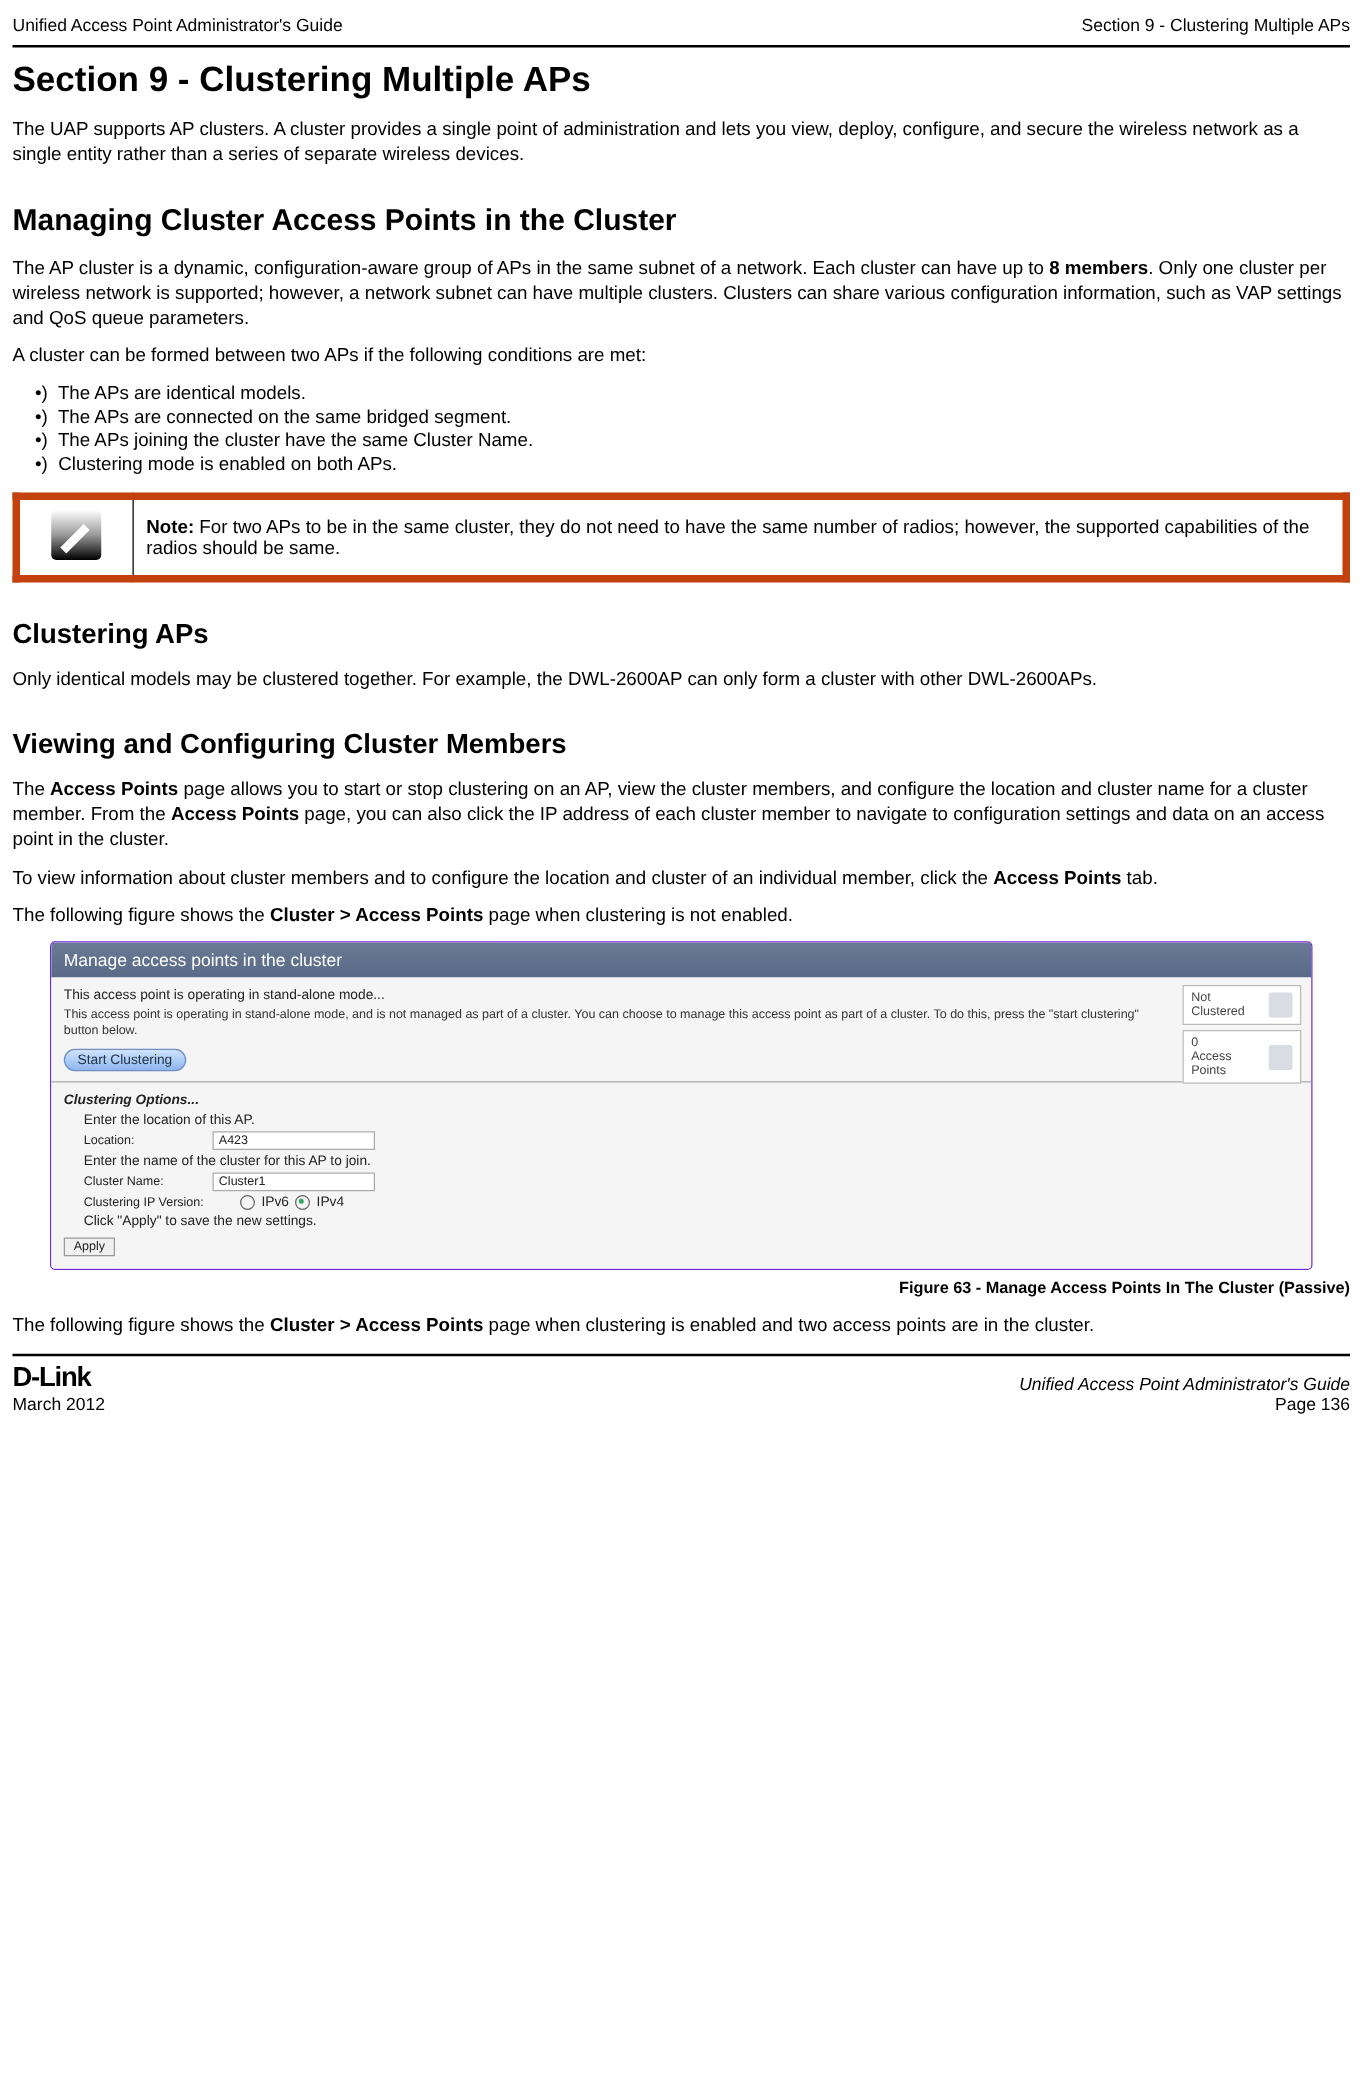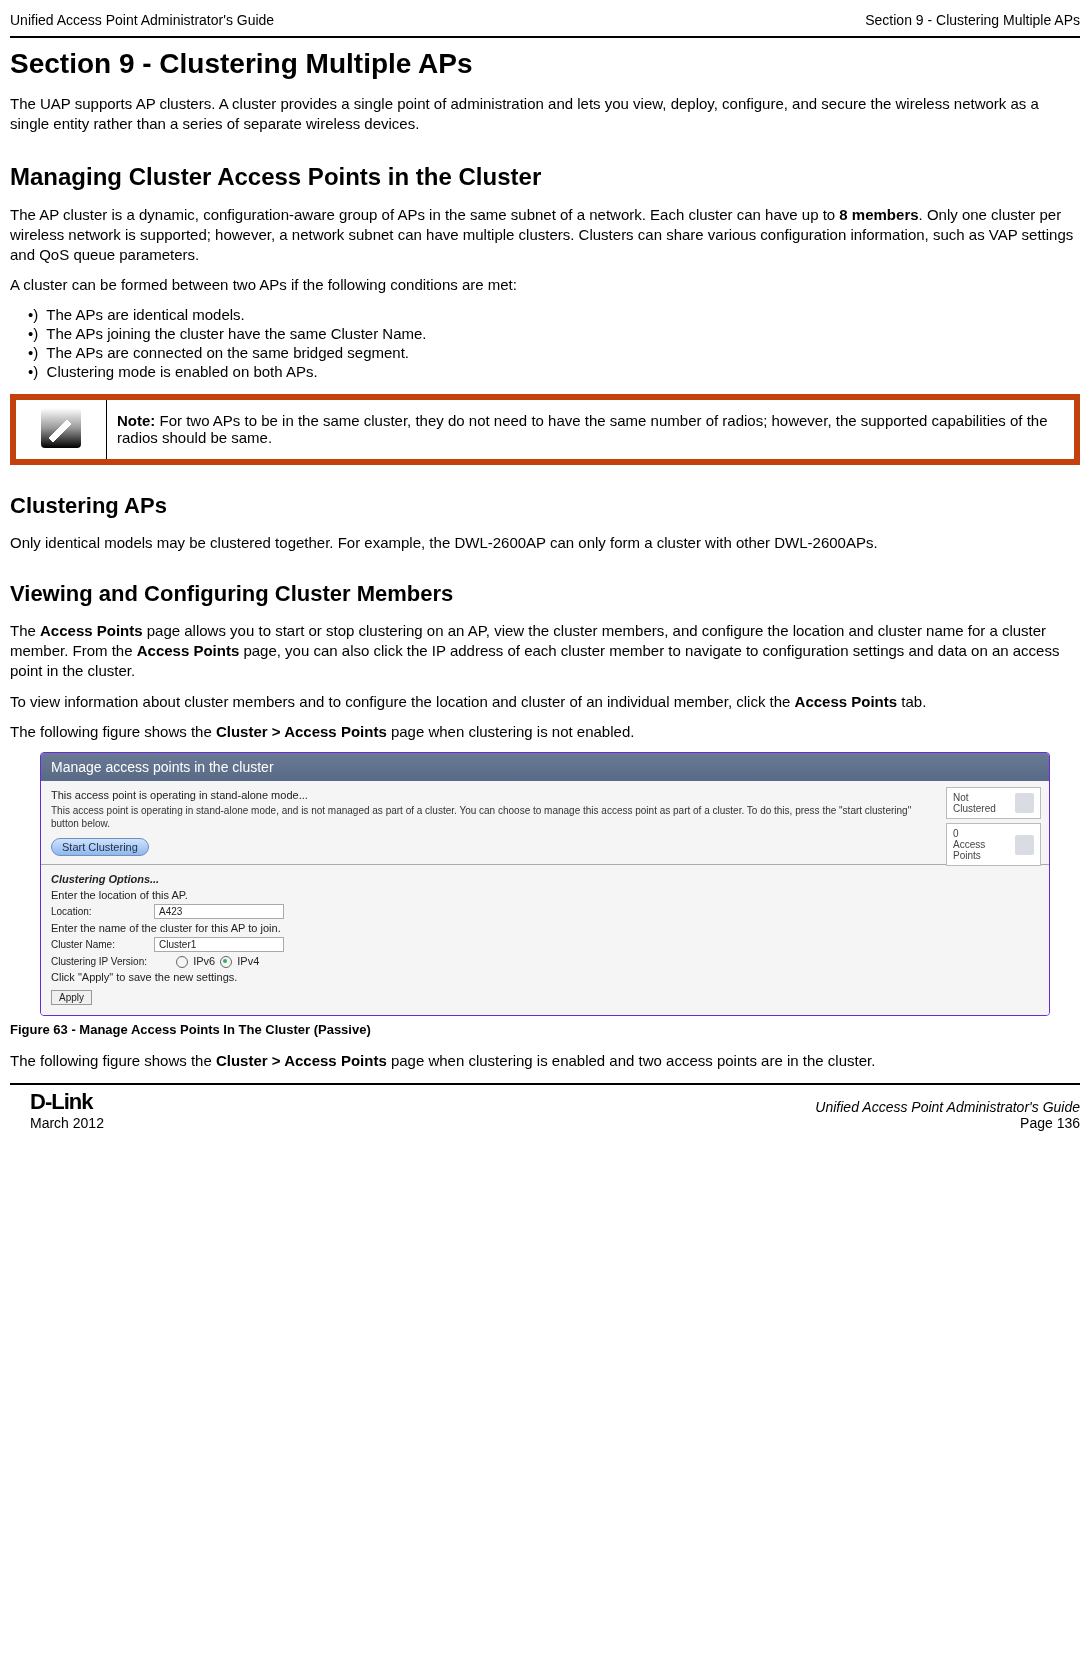--- a/index.html
+++ b/index.html
@@ -142,56 +142,55 @@
   }
   .side-box .sicon {
     width:20px;height:20px;background:#d9dde3;border-radius:2px;
   }
   .fig-hr {
     border:none;border-top:1px solid #aaa;margin:8px -10px;
   }
   .fig-sub {
     font-weight:bold;font-style:italic;margin:4px 0;
   }
-  .form-row { margin:3px 0; }
+  .form-row { margin:3px 16px; }
   .form-row label { display:inline-block; width:100px; font-size:10px; }
   .form-row .inp {
     display:inline-block;border:1px solid #aaa;background:#fff;
     padding:1px 4px;min-width:120px;font-size:10px;
   }
   .radio-dot {
     display:inline-block;width:10px;height:10px;border:1px solid #666;
     border-radius:50%;margin:0 2px;vertical-align:middle;position:relative;
   }
   .radio-dot.sel::after{
     content:"";position:absolute;top:2px;left:2px;width:4px;height:4px;
     background:#3a6;border-radius:50%;
   }
   .apply-btn {
     display:inline-block;border:1px solid #999;background:#f0f0f0;
     padding:1px 7px;font-size:10px;margin-top:4px;
   }
   .figure-caption {
-    text-align:left;
+    text-align:right;
     font-weight:bold;
     font-size:13px;
     margin:4px 0 14px 0;
   }
 
   
   .bottom-separator {
     border-top: 2px solid #000;
     margin: 12px 0 4px 0;
   }
   .page-footer {
     display: flex;
     justify-content: space-between;
     align-items: flex-end;
     font-size: 14px;
-    margin-left: 20px;
   }
   .footer-left {
     display:flex;flex-direction:column;align-items:flex-start;
   }
   .dlink-logo {
     font-size: 22px;
     font-weight: bold;
     letter-spacing: -1px;
     color:#000;
   }
@@ -215,22 +214,22 @@
 
   <h2>Managing Cluster Access Points in the Cluster</h2>
 
   <p>
     <span>The AP cluster is a dynamic, configuration-aware group of APs in the same subnet of a network. Each cluster can have up to </span><span class="bold">8 members</span><span>. Only one cluster per wireless network is supported; however, a network subnet can have multiple clusters. Clusters can share various configuration information, such as VAP settings and QoS queue parameters.</span>
   </p>
 
   <p>A cluster can be formed between two APs if the following conditions are met:</p>
   <div class="bullet-list">
     <div>•)&nbsp; <span>The APs are identical models.</span></div>
+    <div>•)&nbsp; <span>The APs are connected on the same bridged segment.</span></div>
     <div>•)&nbsp; <span>The APs joining the cluster have the same Cluster Name.</span></div>
-    <div>•)&nbsp; <span>The APs are connected on the same bridged segment.</span></div>
     <div>•)&nbsp; <span>Clustering mode is enabled on both APs.</span></div>
   </div>
 
   <table class="note-table">
     <tbody>
         <tr>
       <td class="note-icon-cell">
         <span class="note-icon">
           <svg width="32" height="32" viewBox="0 0 32 32">
                 <path d="M4 26 L22 8 L26 12 L8 30 Z" fill="#fff" stroke="#fff" stroke-width="1"></path>

